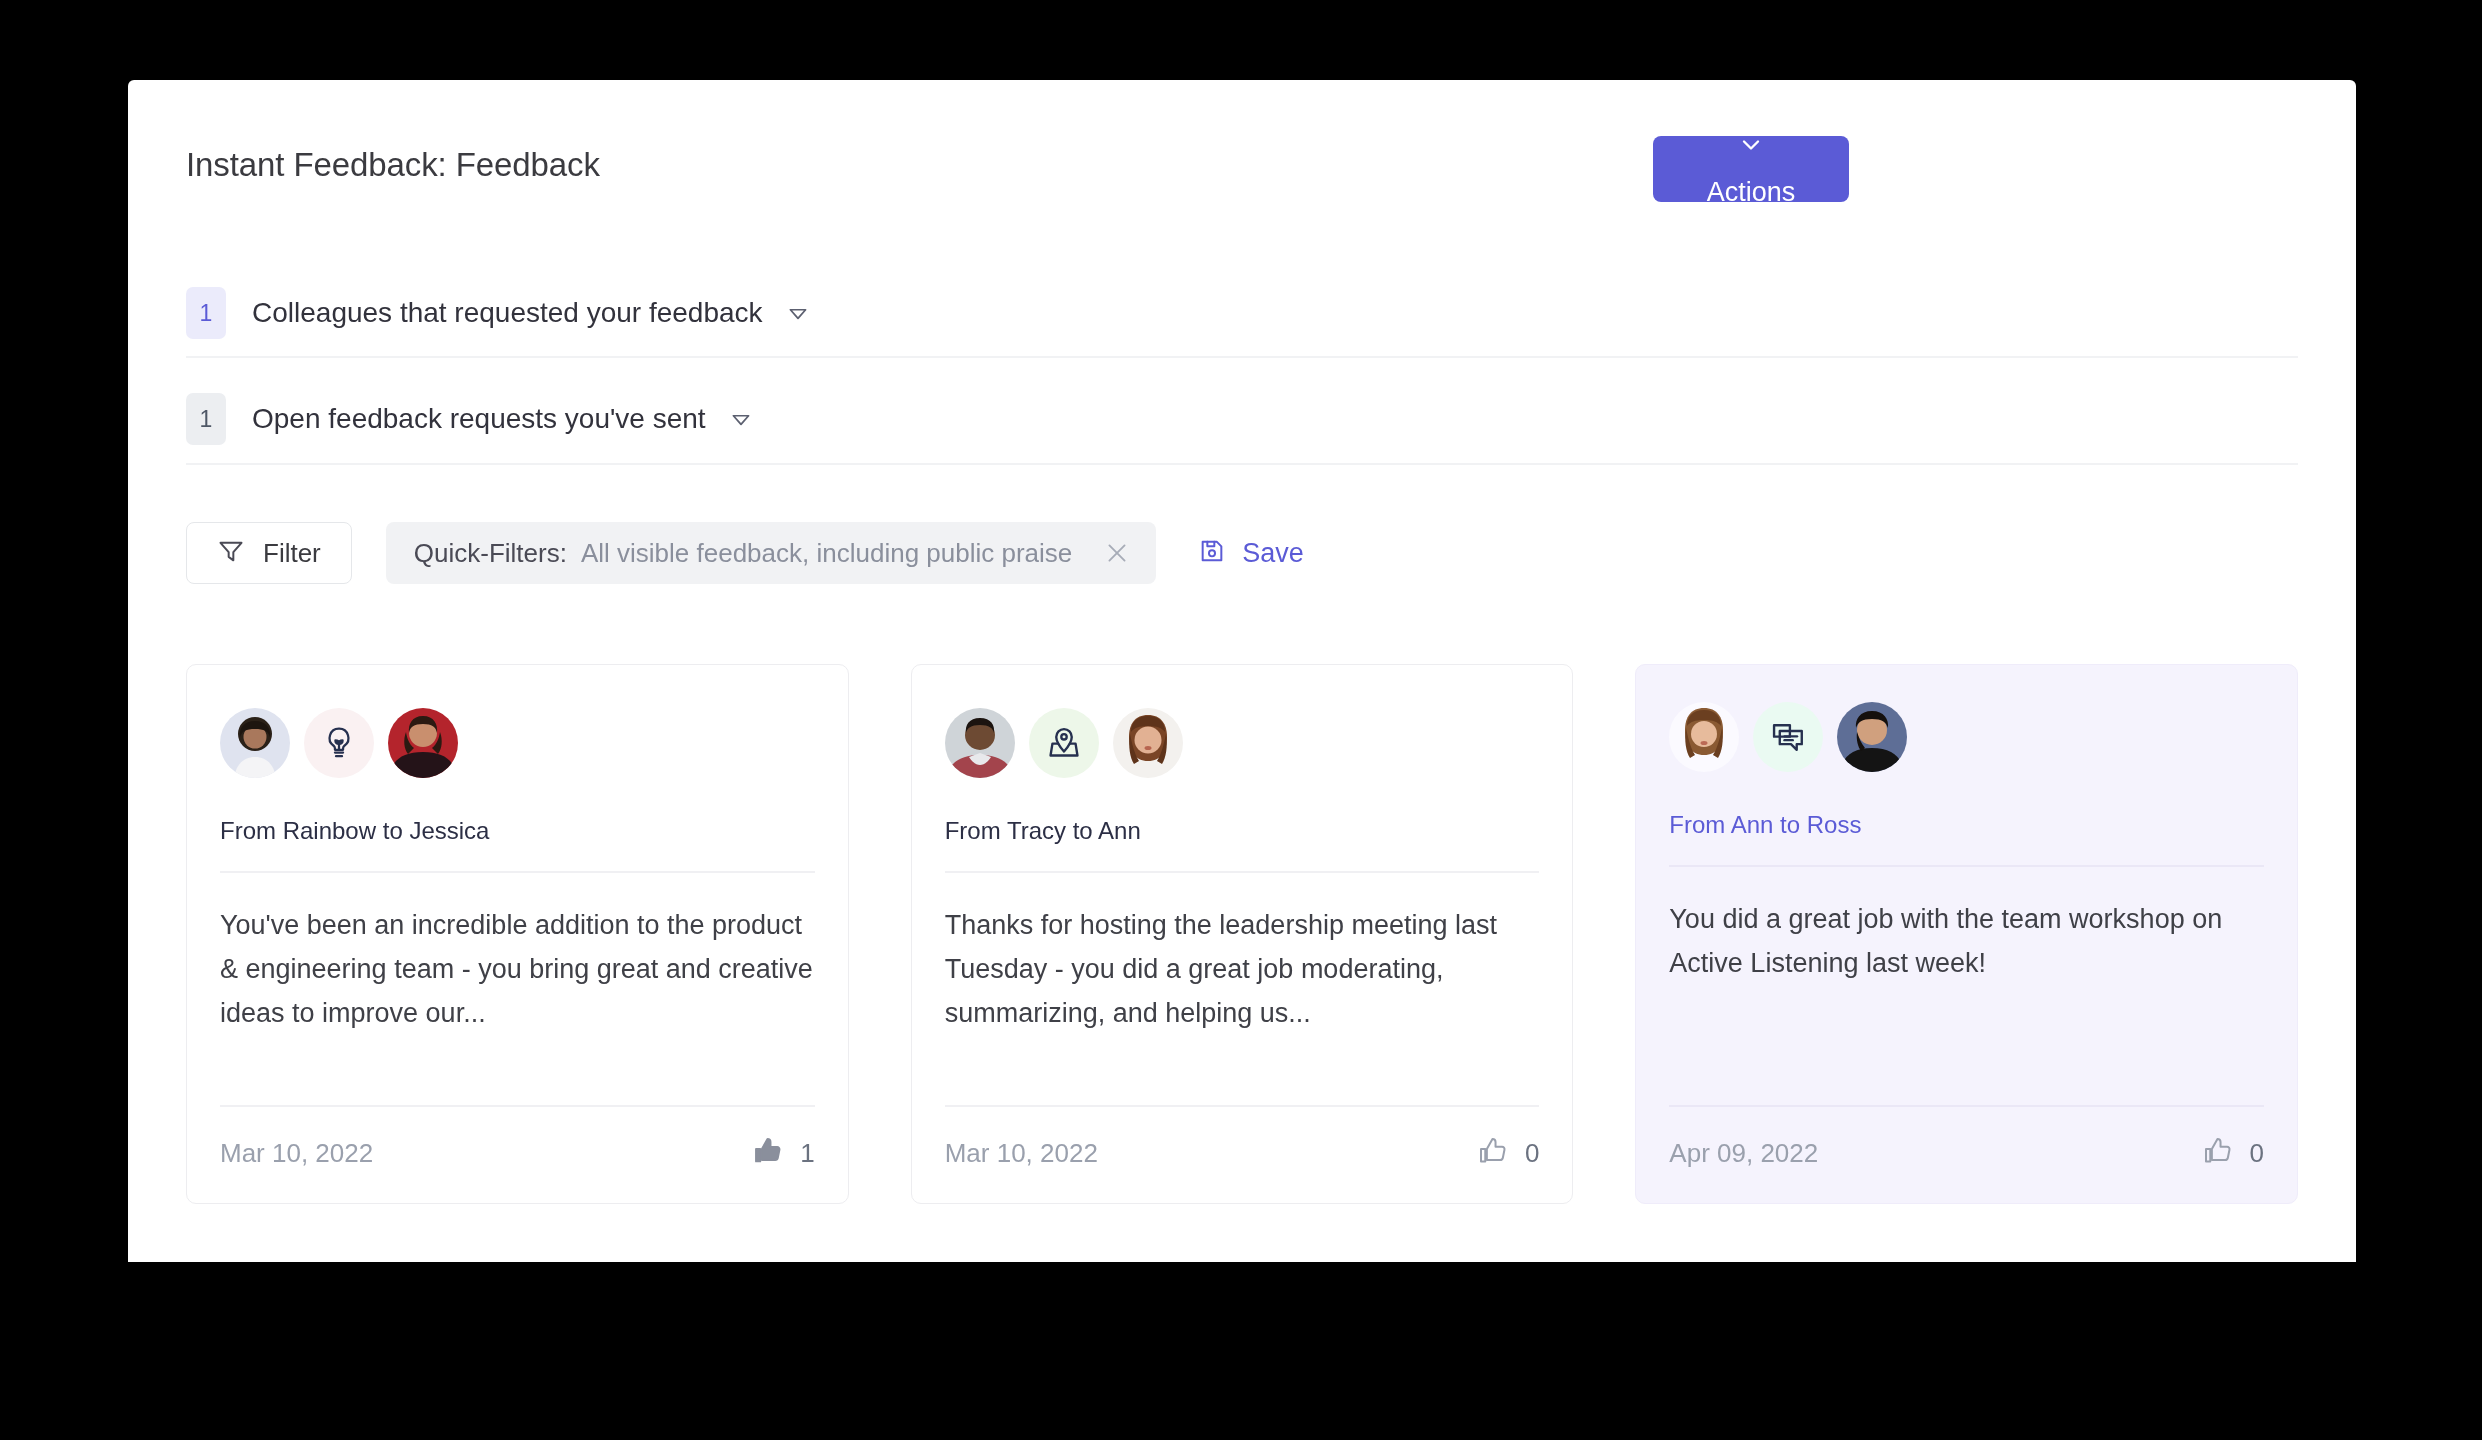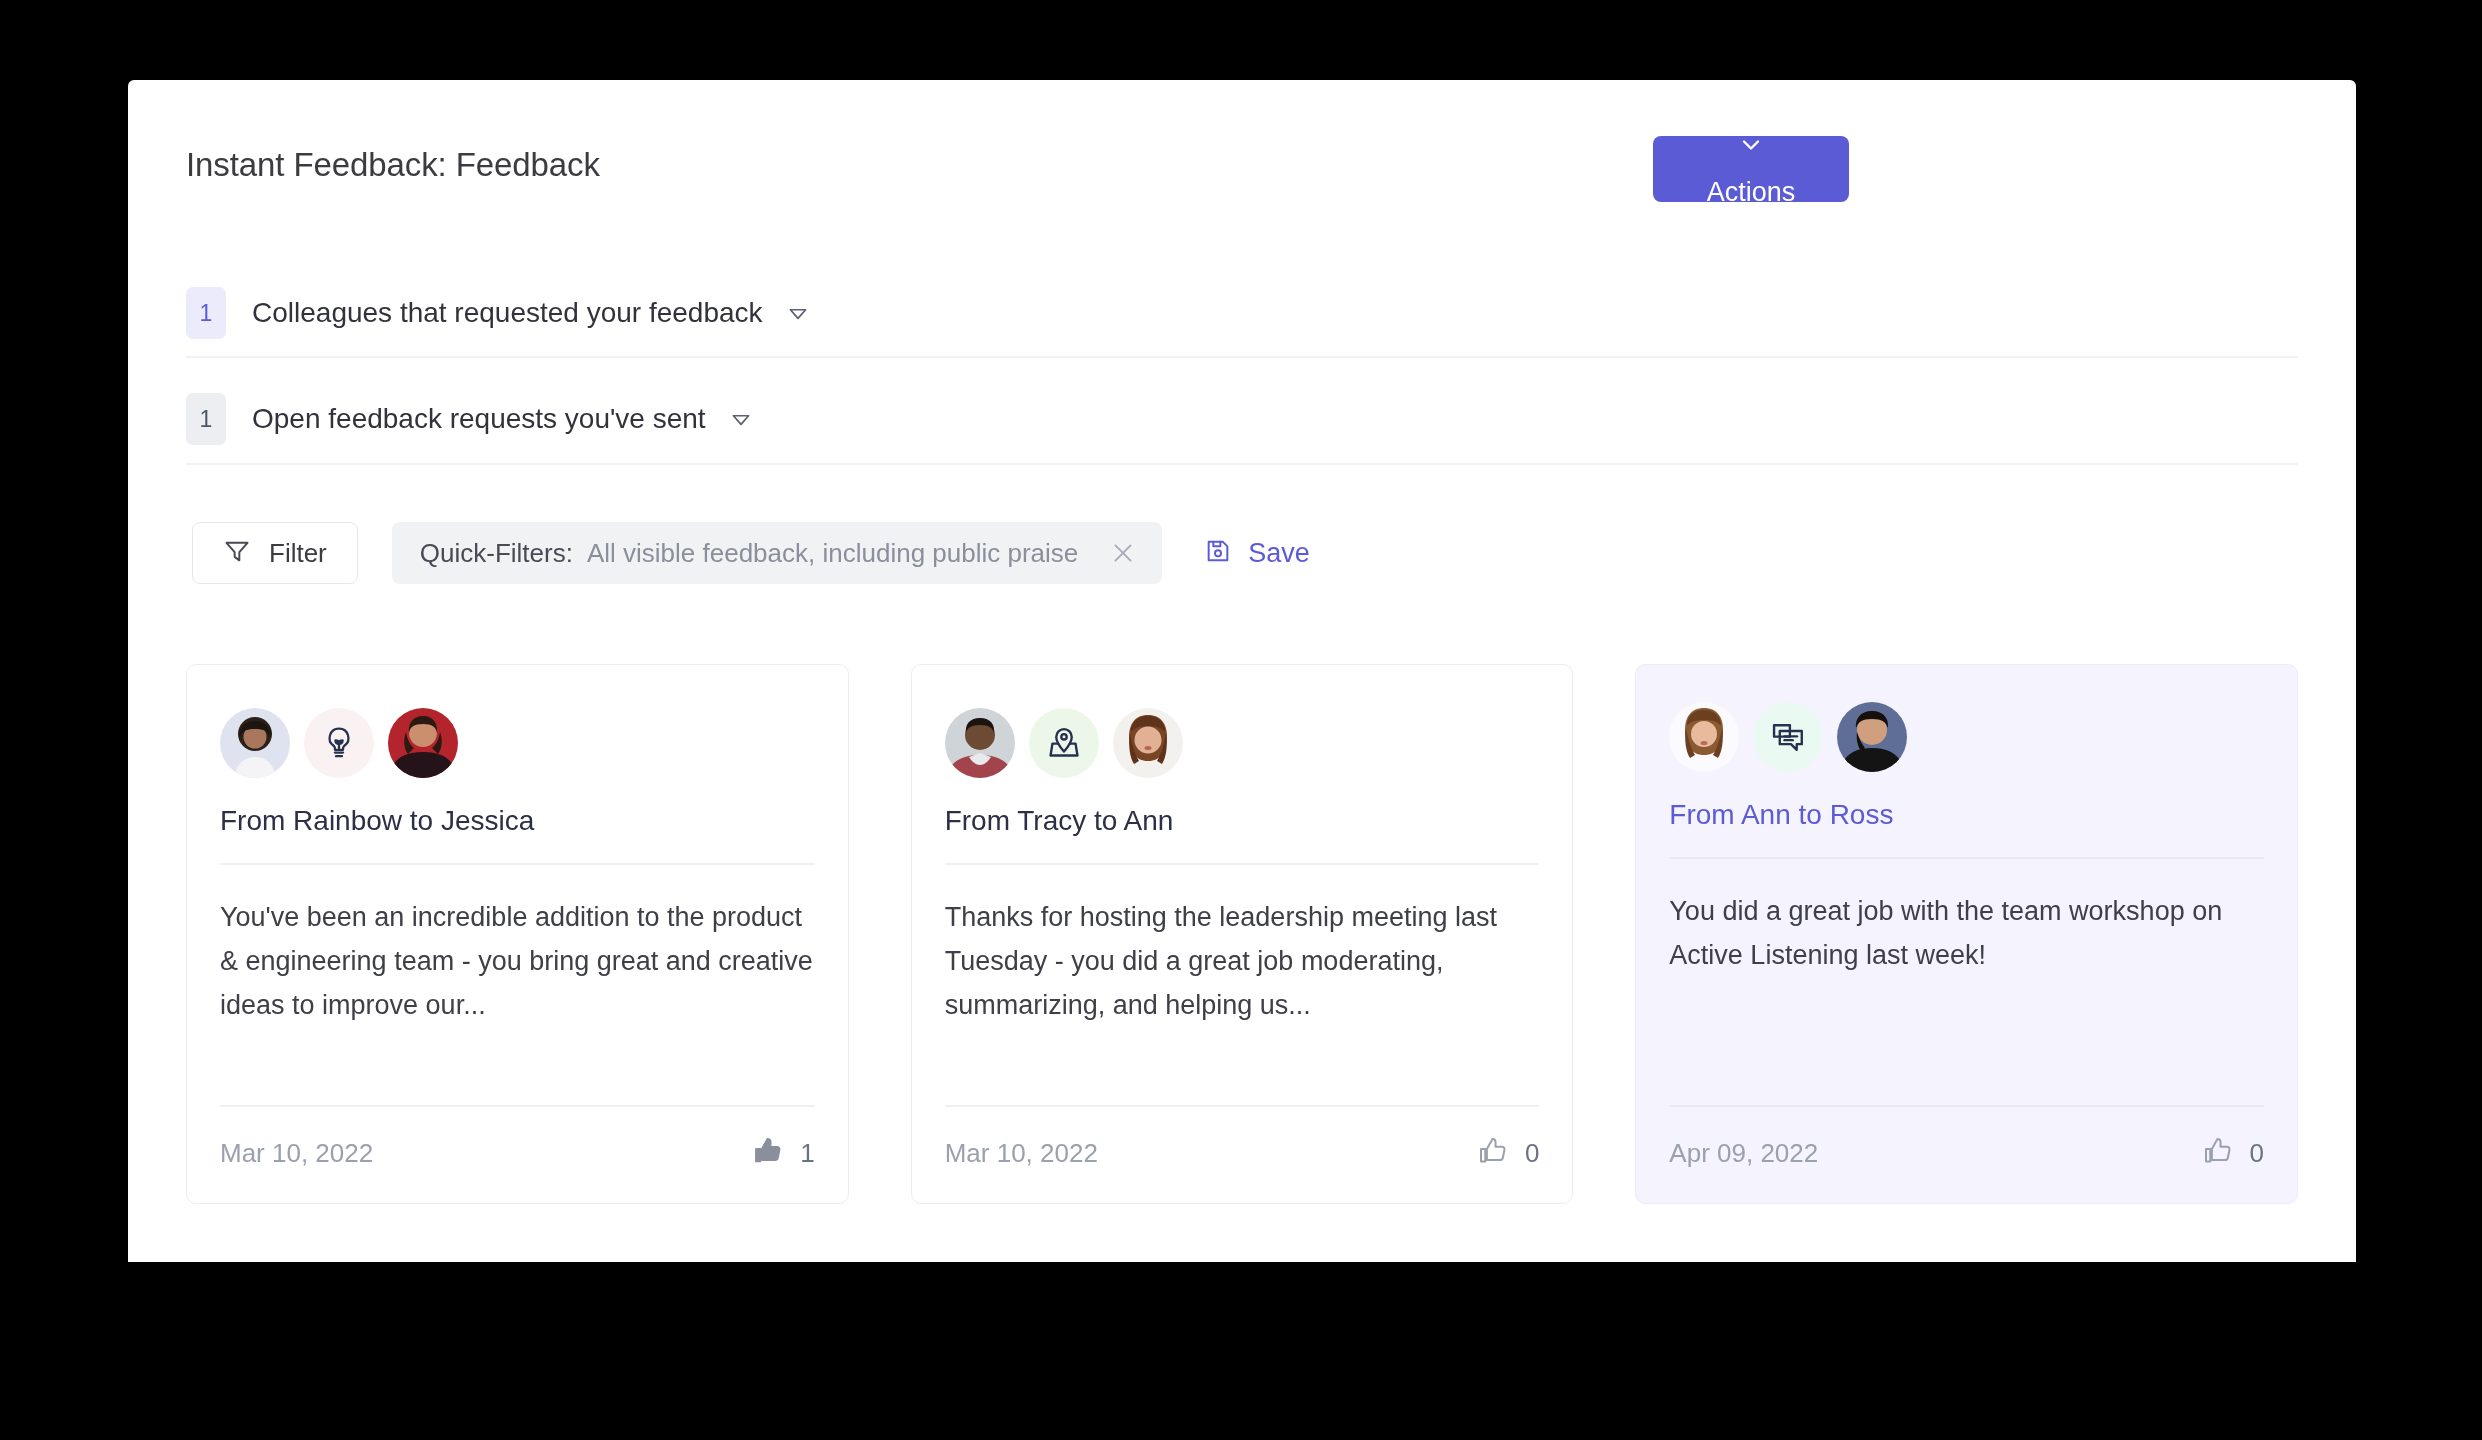--- a/index.html
+++ b/index.html
@@ -118,21 +118,20 @@
 
   
   .filter-bar {
     position: absolute;
     left: 58px;
     top: 442px;
     height: 62px;
     display: flex;
     align-items: center;
     gap: 0;
-    margin-left: 6px;
   }
   .filter-button {
     height: 62px;
     border: 1.5px solid #e5e7ea;
     border-radius: 8px;
     background: #ffffff;
     display: flex;
     align-items: center;
     gap: 18px;
     padding: 0 30px;
@@ -217,22 +216,22 @@
     width: 70px;
     height: 70px;
     border-radius: 50%;
     display: flex;
     align-items: center;
     justify-content: center;
     flex: 0 0 auto;
   }
 
   .card-title {
-    margin-top: 24px;
-    font-size: 28px;
+    margin-top: 36px;
+    font-size: 24px;
     color: #2c2f45;
     white-space: nowrap;
   }
   .card-title.link { color: #5b5bd6; }
 
   .card-divider {
     margin-top: 26px;
     height: 2px;
     background: #f0f0f3;
   }

